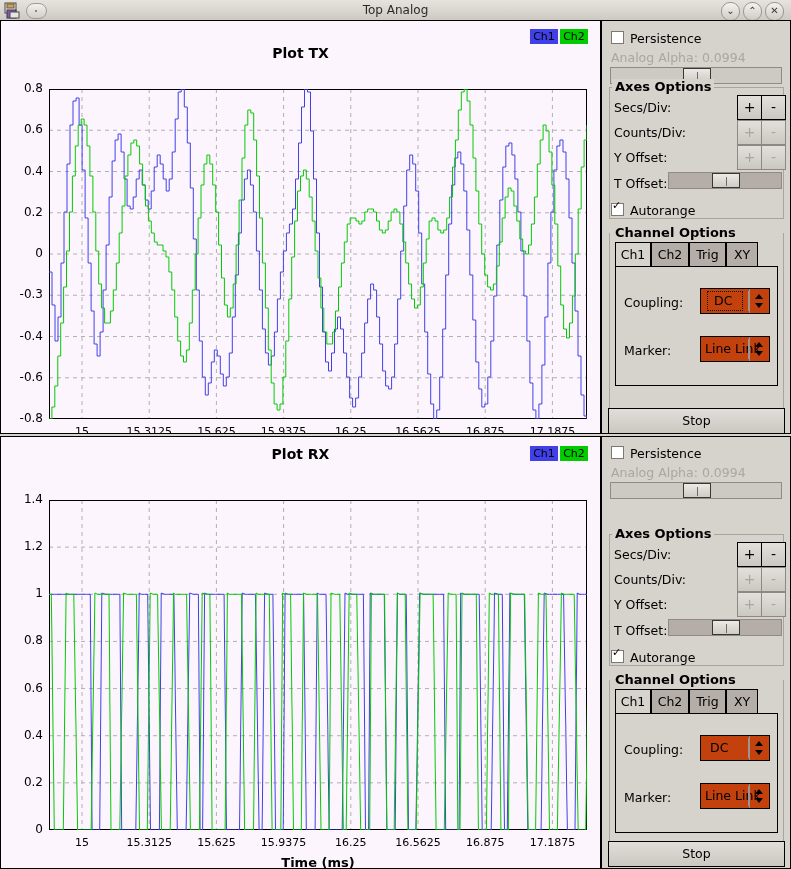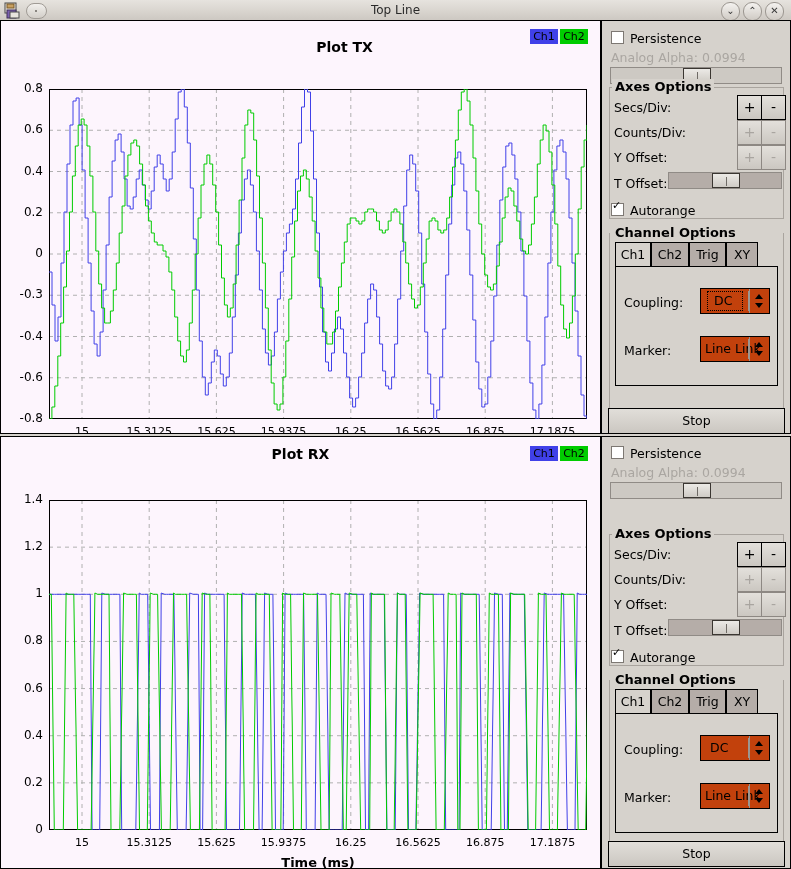--- a/index.html
+++ b/index.html
@@ -150,31 +150,31 @@
 <body>
 
 <div id="titlebar">
   <svg class="tb-icon" viewBox="0 0 17 17">
     <rect x="1" y="1" width="11" height="10" fill="#e8e4de" stroke="#4a4a4a"></rect>
     <rect x="3" y="2" width="7" height="4" fill="#c8a060" stroke="#7a5a28"></rect>
     <rect x="3" y="8" width="9" height="8" fill="#7a5fb0" stroke="#40305a"></rect>
     <rect x="6" y="10" width="9" height="6" fill="#e8e4de" stroke="#4a4a4a"></rect>
   </svg>
   <div class="tb-menu"></div>
-  <div class="title">Top Line</div>
+  <div class="title">Top Analog</div>
   <div class="tb-btn" id="tb-min">⌄</div>
   <div class="tb-btn" id="tb-max">⌃</div>
   <div class="tb-btn" id="tb-close">✕</div>
 </div>
 
 <div id="content">
 
   <div class="plotwrap" id="plot-tx-wrap">
     <div class="plotcanvas">
-      <div class="ptitle" style="top:18px;margin-left:44px;">Plot TX</div>
+      <div class="ptitle" style="top:24px;">Plot TX</div>
       <div class="legend" style="right:12px;top:8px;">
         <span class="lg-ch1">Ch1</span><span class="lg-ch2">Ch2</span>
       </div>
 
       <div id="tx-yticks">
           <div class="ytick" style="left: 0px; width: 42px; top: 60px;">0.8</div>
           <div class="ytick" style="left: 0px; width: 42px; top: 101.25px;">0.6</div>
           <div class="ytick" style="left: 0px; width: 42px; top: 142.5px;">0.4</div>
           <div class="ytick" style="left: 0px; width: 42px; top: 183.75px;">0.2</div>
           <div class="ytick" style="left: 0px; width: 42px; top: 225px;">0</div>

